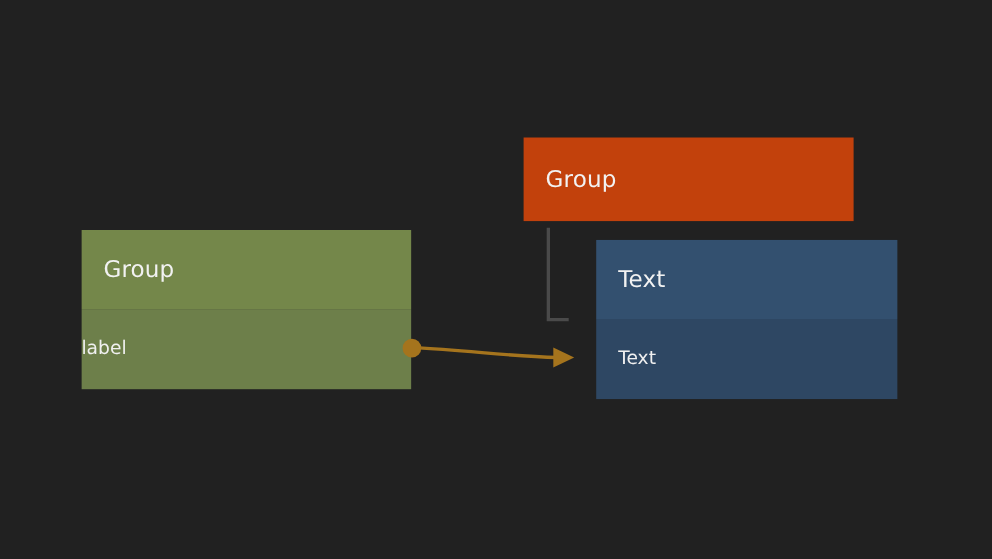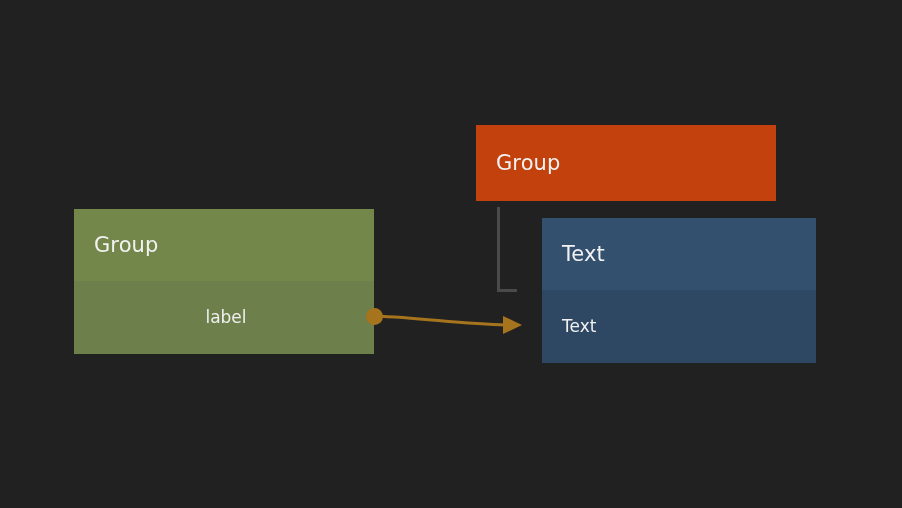--- a/index.html
+++ b/index.html
@@ -46,22 +46,21 @@
     position: relative;
   }
   .port-row {
     box-sizing: border-box;
     display: flex;
     align-items: center;
     width: 100%;
     position: relative;
   }
   .port-row.right {
-    justify-content: center;
-    padding-left: 24px;
+    justify-content: flex-start;
   }
   .port-label {
     color: #f0f0f0;
     font-size: 17px;
     line-height: 1;
     white-space: nowrap;
   }
 
   
   #node-object {

